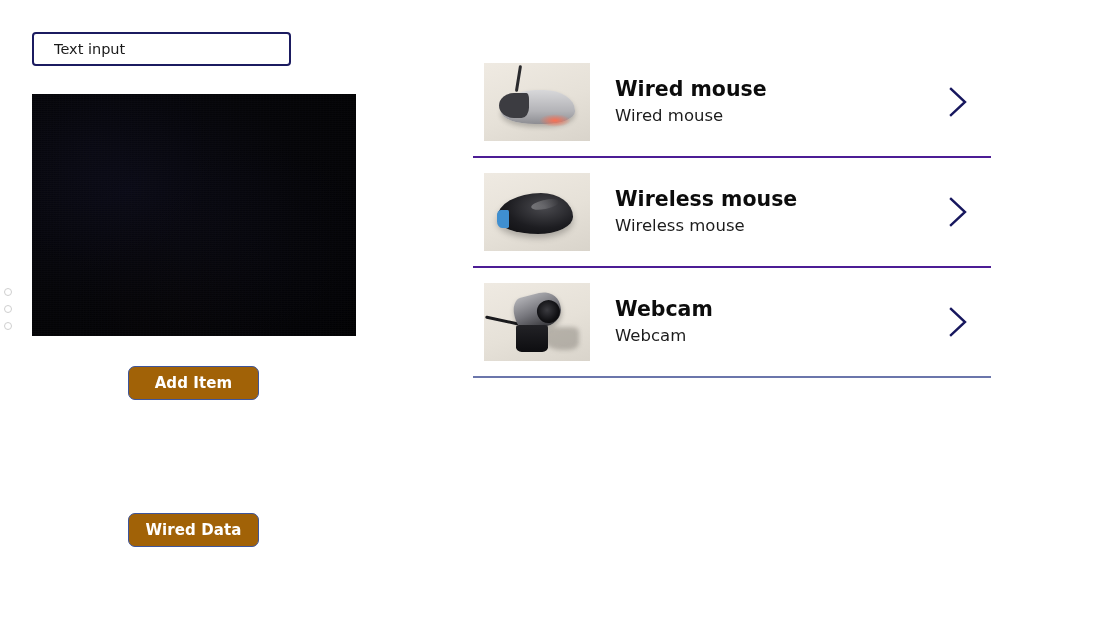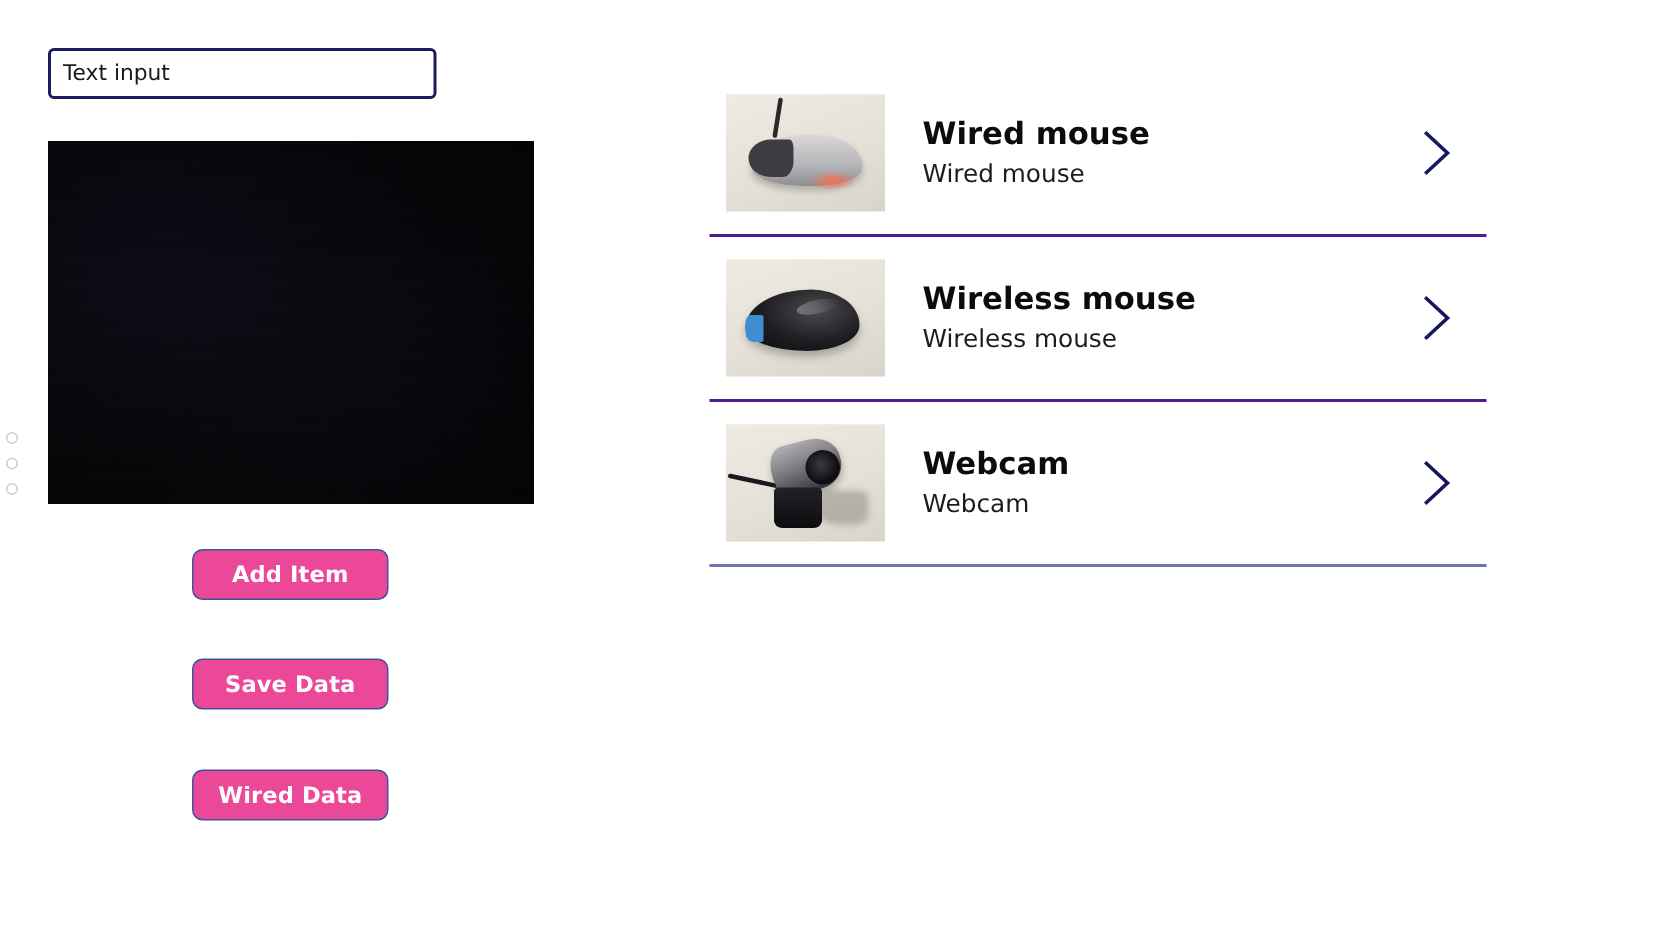--- a/index.html
+++ b/index.html
@@ -44,21 +44,21 @@
     position: absolute;
     left: 32px; top: 32px;
     width: 259px; height: 34px;
     box-sizing: border-box;
     border: 2px solid #1b1b60;
     border-radius: 4px;
     background: #ffffff;
     font-family: "DejaVu Sans", "Liberation Sans", sans-serif;
     font-size: 14.5px;
     color: #1a1a1a;
-    padding: 0 8px;
+    padding: 0 20px;
     outline: none;
   }
   #text-input::placeholder { color: #1a1a1a; opacity: 1; }
 
   
   #video-preview {
     position: absolute;
     left: 32px; top: 94px;
     width: 324px; height: 242px;
     background:
@@ -76,21 +76,21 @@
       radial-gradient(circle at 72% 68%, rgba(30,30,70,.10), rgba(0,0,0,0) 42%),
       radial-gradient(circle at 45% 85%, rgba(50,30,30,.07), rgba(0,0,0,0) 40%);
   }
 
   
   .action-button {
     position: absolute;
     left: 128px;
     width: 131px; height: 34px;
     box-sizing: border-box;
-    background: #ec4899;
+    background: #a16207;
     border: 1px solid #3d559c;
     border-radius: 7px;
     color: #ffffff;
     font-family: "DejaVu Sans", "Liberation Sans", sans-serif;
     font-size: 15px;
     font-weight: bold;
     letter-spacing: .1px;
     cursor: pointer;
     padding: 0;
     line-height: 32px;
@@ -252,21 +252,20 @@
   </div>
 
   <input id="text-input" type="text" value="Text input" style="">
 
   <div id="video-preview">
     <div id="video-noise"></div>
   </div>
 
   <button class="action-button" id="btn-add-item">Add Item</button>
 
-  <button class="action-button" id="btn-save-data">Save Data</button>
 
   <button class="action-button" id="btn-load-data">Wired Data</button>
 </div>
 
 <div id="device-list">
 
   <div class="device-row">
     <div class="device-thumb">
       <div class="photo-bg"></div>
       <div class="wired-cable"></div>

